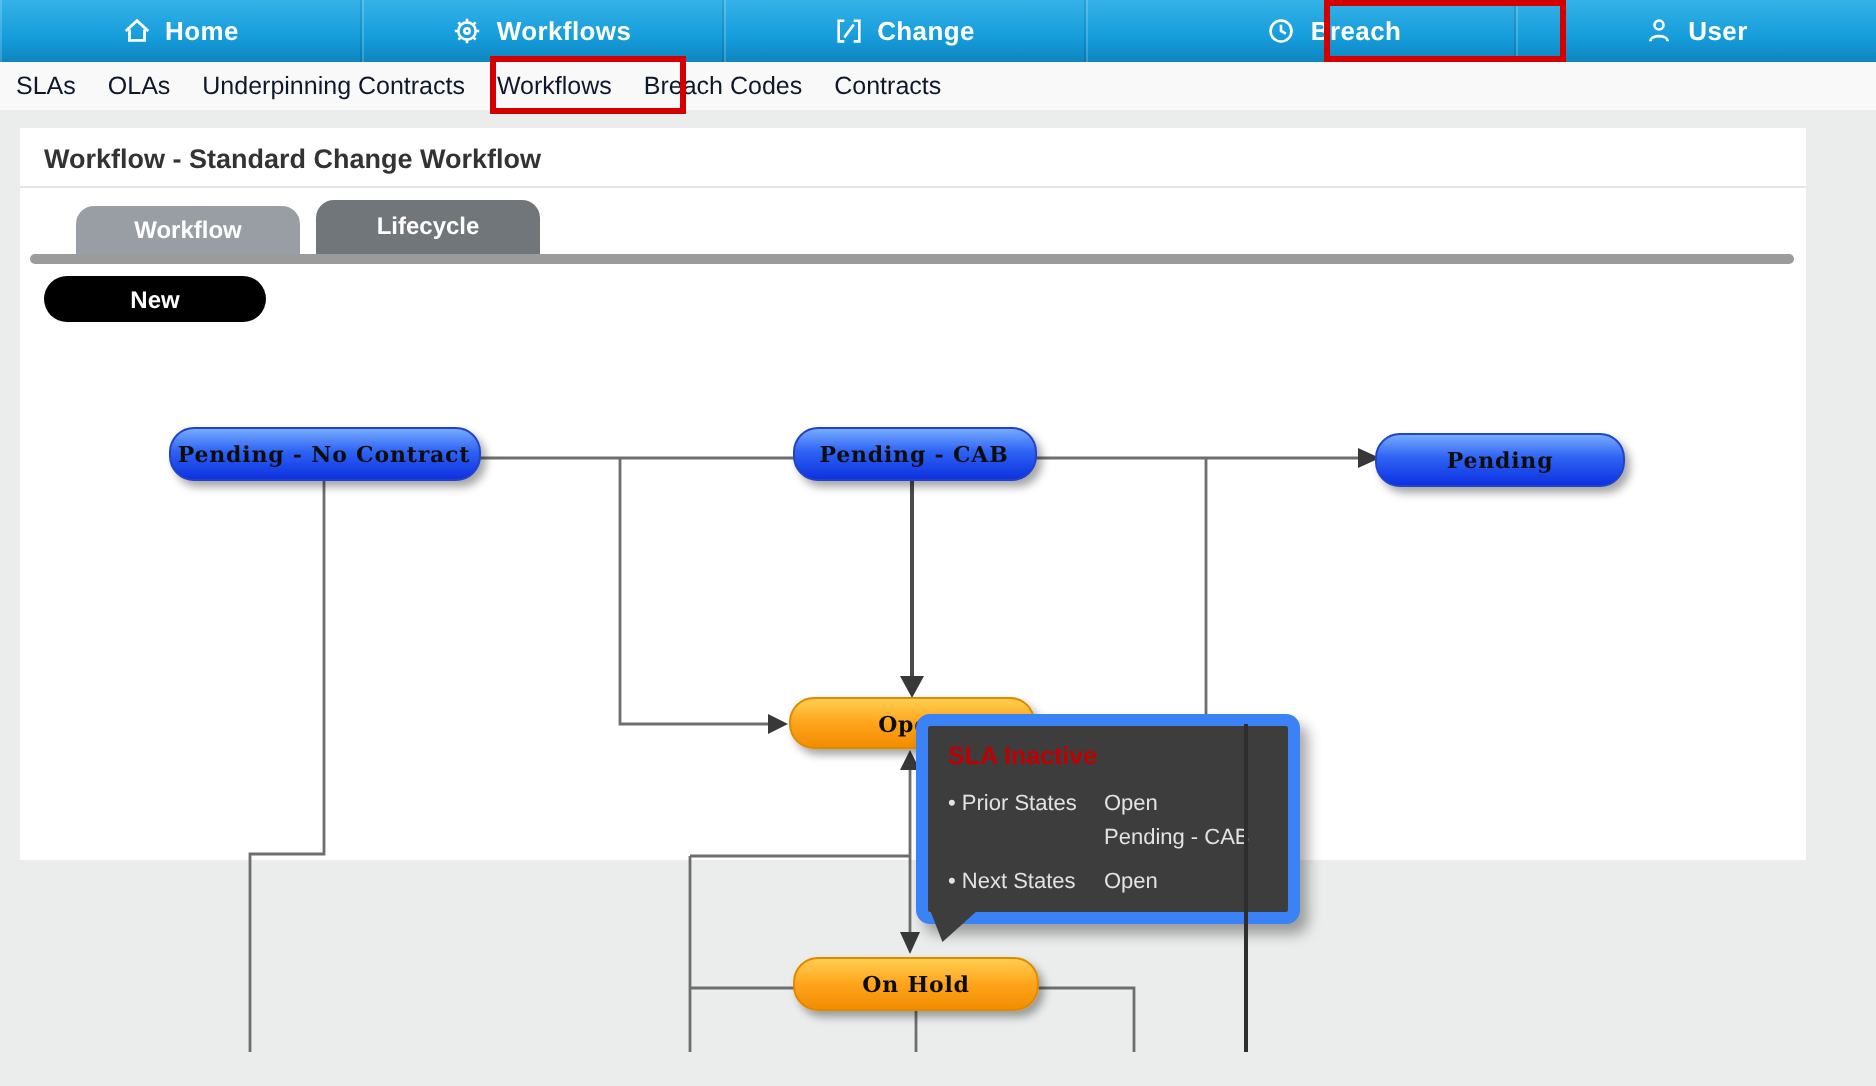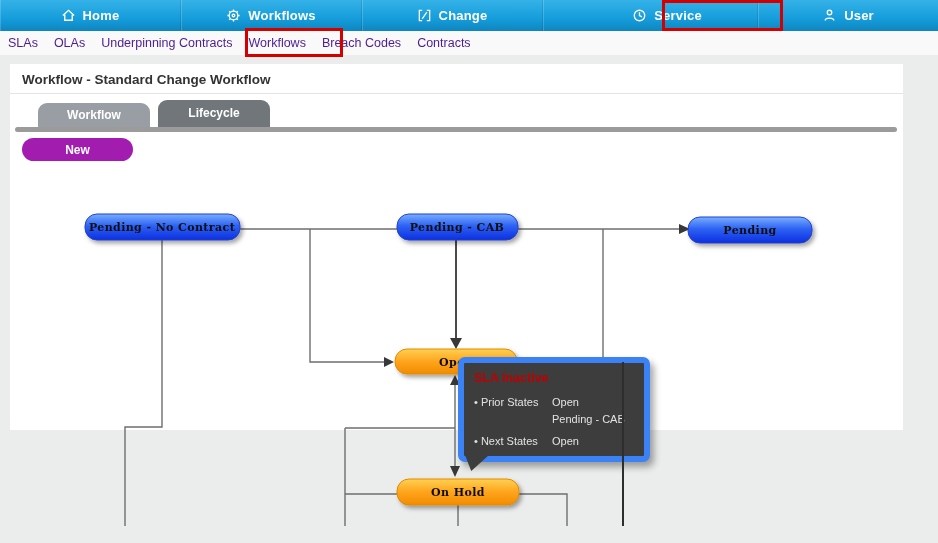--- a/index.html
+++ b/index.html
@@ -28,21 +28,21 @@
   .service-bg{
     position:absolute;left:662px;top:0;width:121px;height:31px;
     background:#0c79a7;z-index:2;
   }
   
   .subnav{
     position:absolute;left:0;top:31px;width:938px;height:24px;
     background:#f8f9f8;display:flex;align-items:center;gap:16px;
     padding-left:8px;box-sizing:border-box;z-index:2;
   }
-  .subnav-item{font-size:12.5px;color:#4c1d95;cursor:pointer;white-space:nowrap;}
+  .subnav-item{font-size:12.5px;color:#0f172a;cursor:pointer;white-space:nowrap;}
   
   .anno{position:absolute;border:3px solid #d40000;box-sizing:border-box;z-index:9;pointer-events:none;}
   .anno.service-box{left:662px;top:0;width:121px;height:31px;}
   .anno.workflows-box{left:245px;top:28px;width:98px;height:29px;}
   
   .panel{
     position:absolute;left:10px;top:64px;width:893px;height:366px;
     background:#ffffff;z-index:1;
   }
   .page-title{
@@ -51,21 +51,21 @@
   .title-sep{position:absolute;left:0;top:29px;width:893px;height:1px;background:#e4e4e4;}
   .tab{
     position:absolute;height:24px;width:112px;line-height:24px;text-align:center;
     color:#fff;font-weight:bold;font-size:12px;border-radius:9px 9px 0 0;cursor:pointer;
   }
   .tab.workflow{left:28px;top:39px;background:#989ea3;}
   .tab.lifecycle{left:148px;top:36px;height:27px;line-height:27px;background:#70767a;}
   .tabbar{position:absolute;left:5px;top:63px;width:882px;height:5px;background:#9b9b9b;border-radius:3px;}
   .btn-new{
     position:absolute;left:12px;top:74px;width:111px;height:23px;border-radius:12px;
-    background:#a21caf;color:#fff;font-weight:bold;font-size:12px;
+    background:#000000;color:#fff;font-weight:bold;font-size:12px;
     display:flex;align-items:center;justify-content:center;cursor:pointer;
   }
   .wf-name{
     position:absolute;right:8px;top:78px;font-size:13px;font-weight:bold;color:#151515;
   }
   
   svg.diagram{position:absolute;left:0;top:0;z-index:3;}
   .node-label{
     font-family:"DejaVu Serif","Liberation Serif",serif;
     font-weight:bold;font-size:11px;fill:#111;letter-spacing:.4px;
@@ -115,21 +115,21 @@
         <path d="M10.5 2.5 H13.5 V13.5 H10.5"></path>
         <path d="M10.5 4.5 L5.5 11.5"></path>
       </svg>
     <span>Change</span>
   </div>
   <div class="nav-item service">
     <svg width="15" height="15" viewBox="0 0 16 16" fill="none" stroke="#fff" stroke-width="1.4">
         <circle cx="8" cy="8" r="5.6"></circle>
         <path d="M8 4.6 V8 L10.6 9.4"></path>
       </svg>
-    <span>Service</span>
+    <span>Breach</span>
   </div>
   <div class="nav-item">
     <svg width="15" height="15" viewBox="0 0 16 16" fill="none" stroke="#fff" stroke-width="1.4">
         <circle cx="8" cy="4.8" r="2.4"></circle>
         <path d="M3.4 13.4 C3.4 9.8 12.6 9.8 12.6 13.4"></path>
       </svg>
     <span>User</span>
   </div>
 </div>
 

